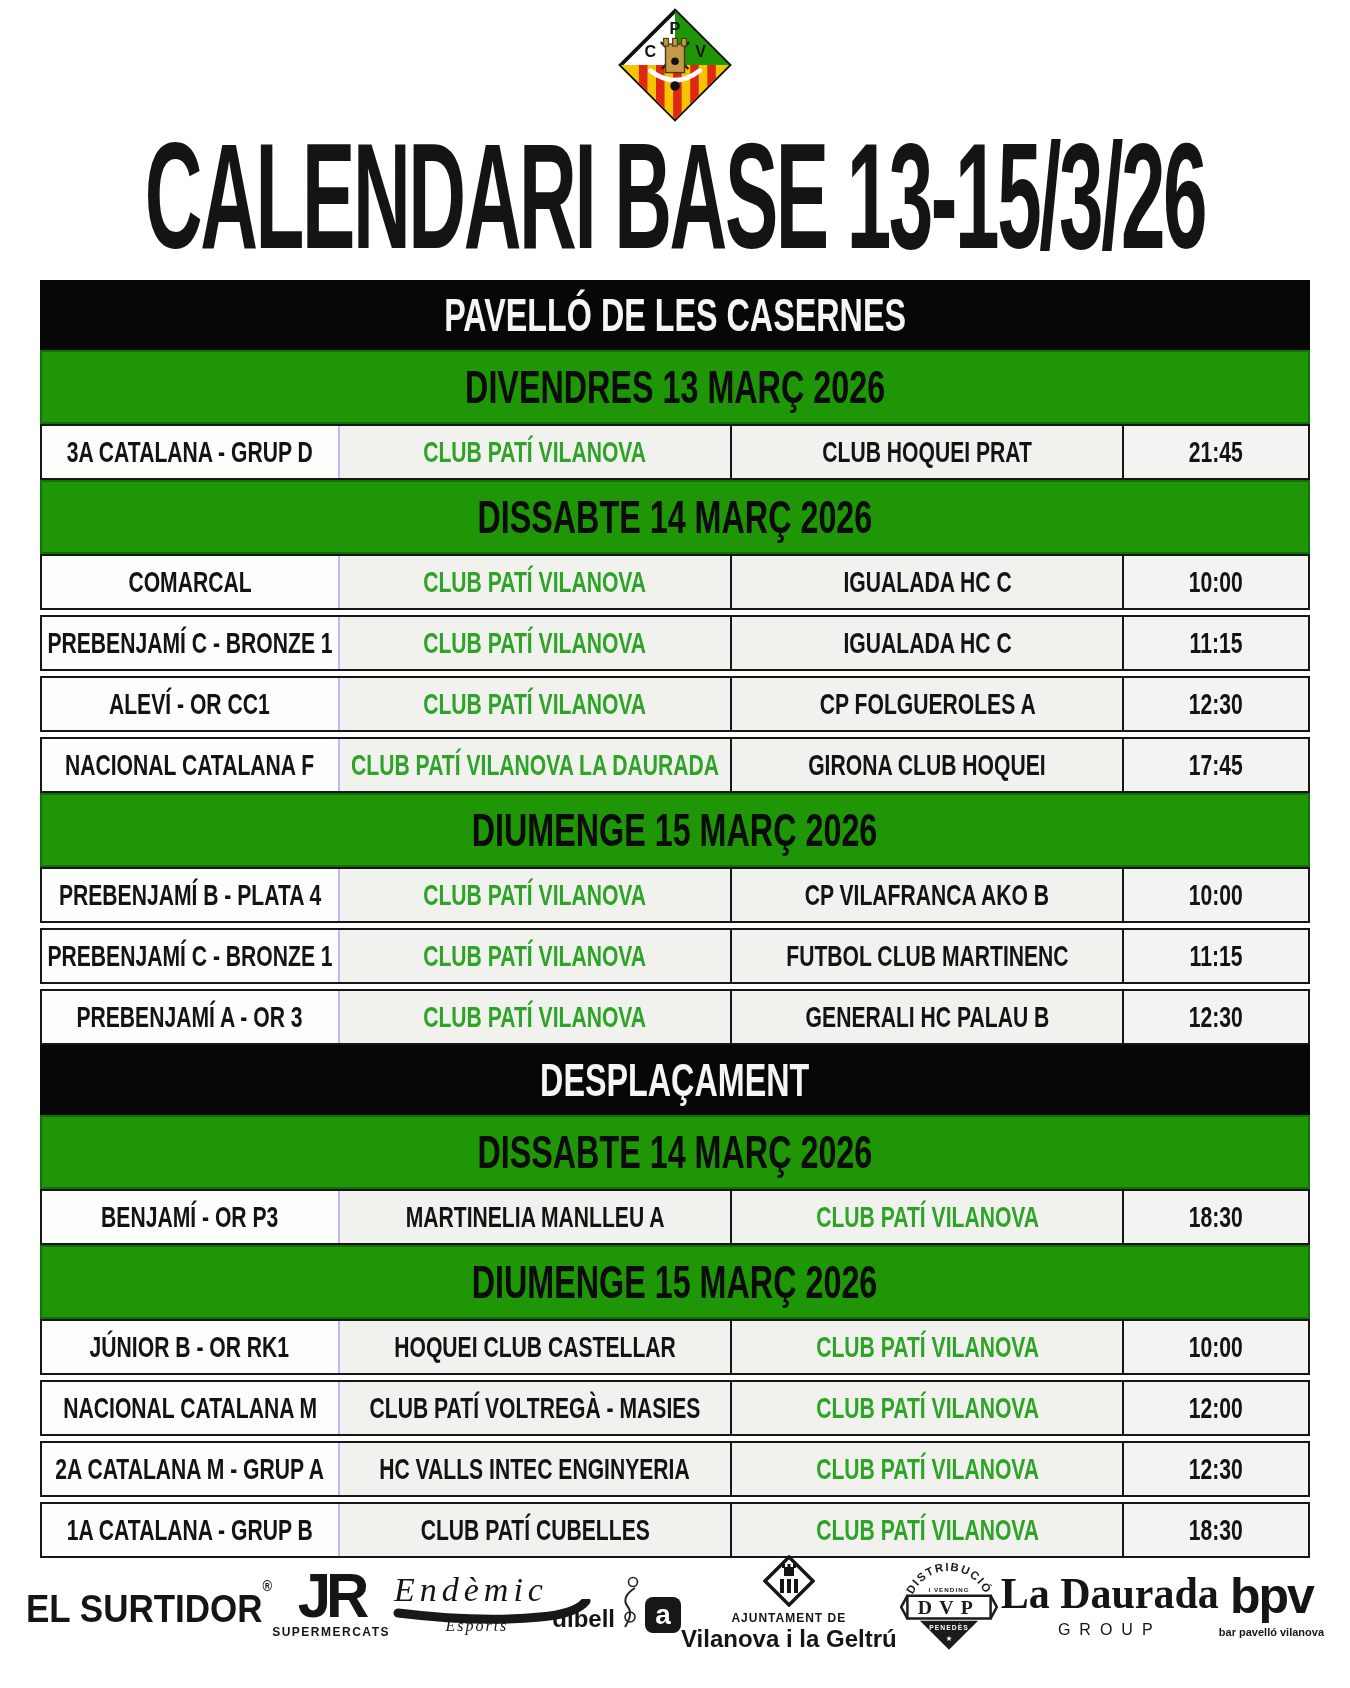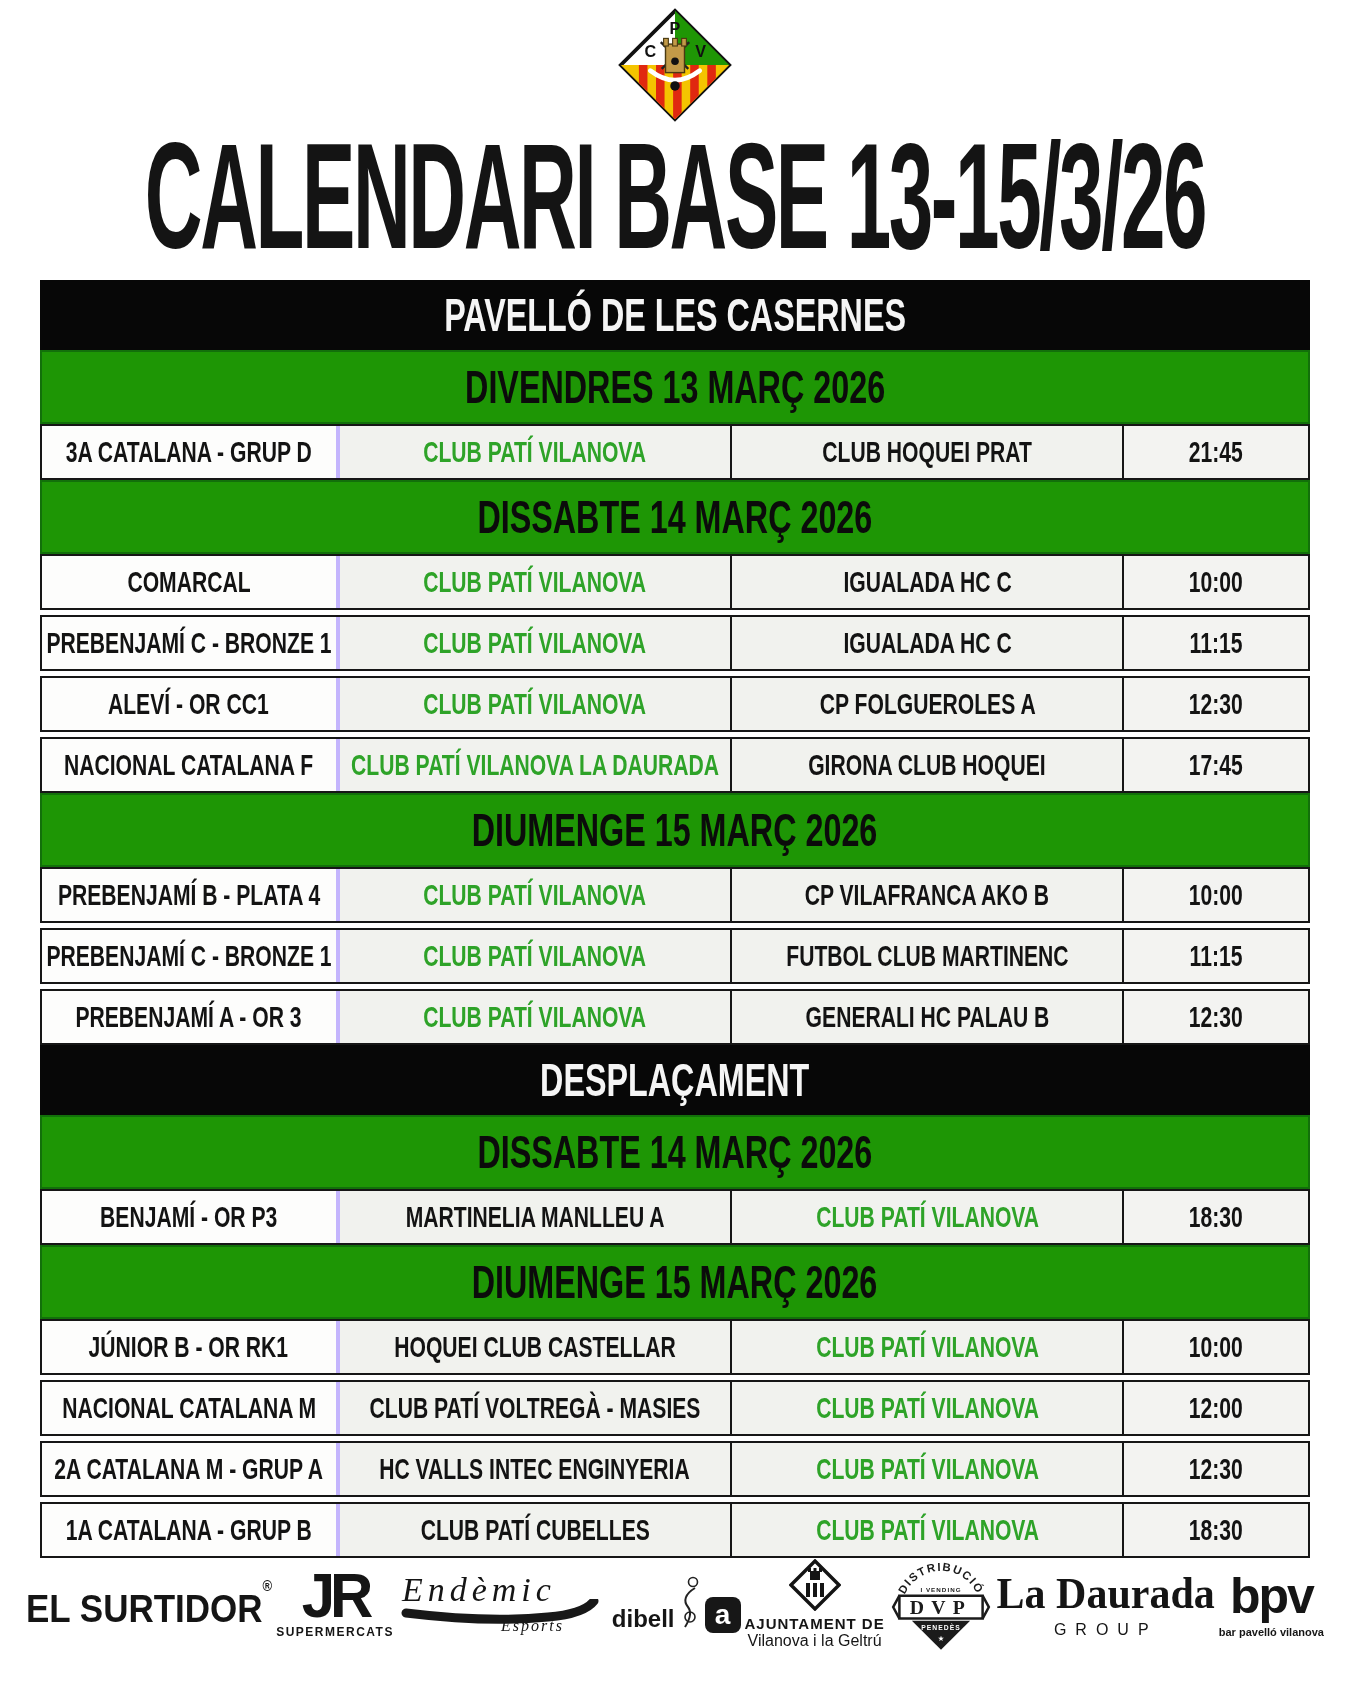--- a/index.html
+++ b/index.html
@@ -39,21 +39,21 @@
     border:2px solid #161616;height:52px;background:#fff;
   }
   .row + .row{margin-top:5px;}
   .cell{
     display:flex;align-items:center;justify-content:center;overflow:hidden;
   }
   .cell span{
     font-weight:700;font-size:24px;white-space:nowrap;color:#131313;
     transform:scale(0.88,1.24);display:inline-block;letter-spacing:0;
   }
-  .c-cat{background:#fdfdfc;border-right:4px solid #c4b5fd;}
+  .c-cat{background:#fdfdfc;border-right:2px solid #c4b5fd;}
   .c-home{background:#f1f2ee;border-right:2px solid #161616;}
   .c-away{background:#f1f2ee;border-right:2px solid #161616;}
   .c-time{background:#f3f3f1;}
   .cpv span{color:#2ea328;}
   
   .footer{
     position:absolute;left:0;right:0;bottom:0;height:168px;
     display:flex;align-items:center;justify-content:space-between;
     padding:0 26px;
   }
@@ -71,22 +71,22 @@
     font-family:"Liberation Serif", serif;font-style:italic;font-size:16px;letter-spacing:2px;
     position:absolute;top:58px;right:44px;
   }
   .endemic svg{position:absolute;left:0;top:40px;}
   .dibella{flex-direction:row;align-items:flex-end;gap:2px;}
   .dib-name{font-weight:700;font-size:24px;letter-spacing:0;text-align:center;}
   .dib-a{
     width:36px;height:36px;background:#171717;border-radius:8px;color:#fff;
     font-weight:700;font-size:28px;display:flex;align-items:center;justify-content:center;
   }
-  .ajunt .aj-l1{font-weight:700;font-size:15px;letter-spacing:1px;margin-top:4px;}
-  .ajunt .aj-l2{font-weight:400;font-size:16px;white-space:nowrap;}
+  .ajunt .aj-l1{font-weight:700;font-size:12px;letter-spacing:1px;margin-top:4px;}
+  .ajunt .aj-l2{font-weight:700;font-size:24px;white-space:nowrap;}
   .daurada-name{font-family:"Liberation Serif", serif;font-weight:700;font-size:42px;white-space:nowrap;transform:scaleY(1.05);}
   .daurada-sub{font-size:16px;letter-spacing:9px;margin-top:4px;}
   .bpv-mono{font-weight:700;font-size:50px;line-height:52px;letter-spacing:-2px;}
   .bpv-sub{font-weight:700;font-size:11px;margin-top:4px;white-space:nowrap;}
 </style>
 </head>
 <body>
 
 <div class="crest-wrap">
   <svg width="128" height="114" viewBox="0 0 120 120">

